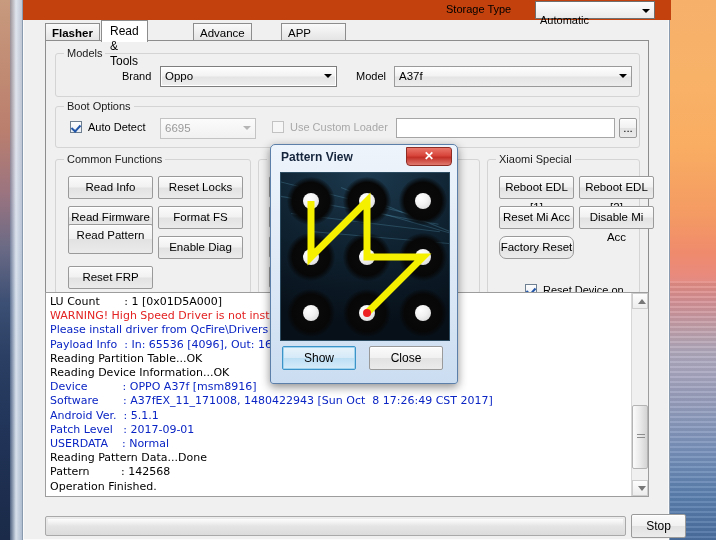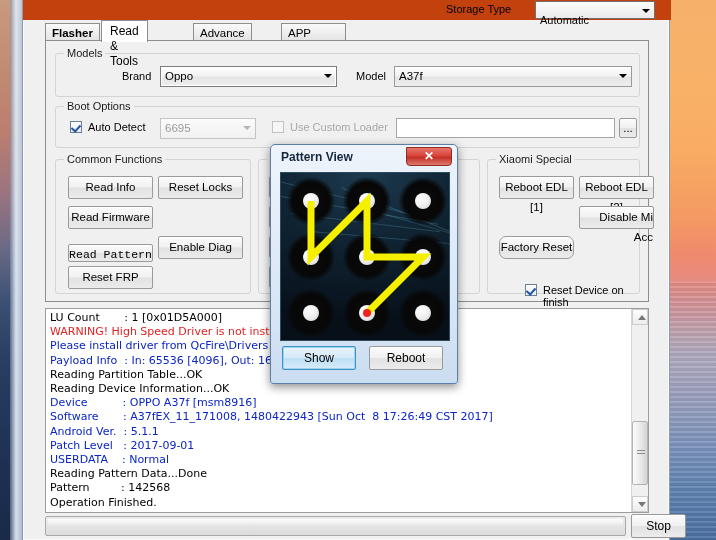--- a/index.html
+++ b/index.html
@@ -155,21 +155,21 @@
     width:4px; height:7px;
     border: solid #2256a8; border-width: 0 2px 2px 0;
     transform: rotate(42deg);
   }
   .chk-box.disabled { border-color:#c2c2c2; background:#f6f6f6; }
   .chk-label { position:absolute; font-size:11px; color:#000; }
   .chk-label.disabled { color:#a8a8a8; }
 
   
   #log-panel {
-    position: absolute; left: 22px; top: 308px; width: 604px; height: 205px;
+    position: absolute; left: 22px; top: 292px; width: 604px; height: 205px;
     background: #fff; border: 1px solid #9d9d9d;
     overflow: hidden;
     padding-left: 40px;
   }
   #log-text {
     position: absolute; left: 4px; top: 2px; right: 20px;
     font-family: "DejaVu Sans", sans-serif;
     font-size: 11px; line-height: 14.2px;
     white-space: pre;
   }
@@ -329,21 +329,22 @@
       <span class="chk-label disabled" style="left:234px; top:14px;">Use Custom Loader</span>
       <div class="textbox" style="left:340px; top:11px; width:219px;"></div>
       <div class="btn" style="left:563px; top:11px; width:18px; height:20px; line-height:18px;">...</div>
     </div>
 
     <div class="group" style="left:9px; top:118px; width:196px; height:135px;">
       <span class="g-title">Common Functions</span>
       <div class="btn" style="left:12px;  top:16px; width:85px; height:23px;">Read Info</div>
       <div class="btn" style="left:102px; top:16px; width:85px; height:23px;">Reset Locks</div>
       <div class="btn" style="left:12px;  top:46px; width:85px; height:23px;">Read Firmware</div>
-      <div class="btn" style="left:12px;  top:84px; width:85px; height:18px;font-family:Liberation Mono, monospace;">Read Pattern</div>
+      <div class="btn" style="left:102px; top:46px; width:85px; height:23px;">Format FS</div>
+      <div class="btn" style="left:12px;  top:64px; width:85px; height:30px;">Read Pattern</div>
       <div class="btn" style="left:102px; top:76px; width:85px; height:23px;">Enable Diag</div>
       <div class="btn" style="left:12px;  top:106px; width:85px; height:23px;">Reset FRP</div>
     </div>
 
     <div class="group" style="left:212px; top:118px; width:100px; height:135px;">
       <span class="g-title">EFS Functions</span>
       <div class="ghost-btn" style="left:10px; top:16px;"></div>
       <div class="ghost-btn" style="left:10px; top:46px;"></div>
       <div class="ghost-btn" style="left:10px; top:76px;"></div>
       <div class="ghost-btn" style="left:10px; top:106px;"></div>
@@ -352,21 +353,22 @@
     <div class="group" style="left:318px; top:118px; width:116px; height:135px;">
       <span class="g-title">ZTE</span>
       <div class="ghost-btn" style="left:12px; top:16px;"></div>
       <div class="ghost-btn" style="left:12px; top:46px;"></div>
     </div>
 
     <div class="group" style="left:441px; top:118px; width:153px; height:135px;">
       <span class="g-title">Xiaomi Special</span>
       <div class="btn" style="left:11px; top:16px; width:75px; height:23px;">Reboot EDL [1]</div>
       <div class="btn" style="left:91px; top:16px; width:75px; height:23px;">Reboot EDL [2]</div>
-      <div class="btn" style="left:91px; top:46px; width:75px; height:23px;text-align:right;">Disable Mi Acc</div>
+      <div class="btn" style="left:11px; top:46px; width:75px; height:23px;">Reset Mi Acc</div>
+      <div class="btn" style="left:91px; top:46px; width:75px; height:23px;">Disable Mi Acc</div>
       <div class="btn" style="left:11px; top:76px; width:75px; height:23px;border-radius:7px;">Factory Reset</div>
     </div>
 
     <div class="chk-box checked" style="left:479px; top:243px;"></div>
     <span class="chk-label" style="left:497px; top:243px;">Reset Device on finish</span>
   </div>
 
   <div id="log-panel">
     <div id="log-text"><div class="log-line">LU Count       : 1 [0x01D5A000]</div><div class="log-line red">WARNING! High Speed Driver is not installed.</div><div class="log-line blue">Please install driver from QcFire\Drivers folder</div><div class="log-line blue">Payload Info  : In: 65536 [4096], Out: 16384,</div><div class="log-line">Reading Partition Table...OK</div><div class="log-line">Reading Device Information...OK</div><div class="log-line blue">Device          : OPPO A37f [msm8916]</div><div class="log-line blue">Software       : A37fEX_11_171008, 1480422943 [Sun Oct  8 17:26:49 CST 2017]</div><div class="log-line blue">Android Ver.  : 5.1.1</div><div class="log-line blue">Patch Level   : 2017-09-01</div><div class="log-line blue">USERDATA    : Normal</div><div class="log-line">Reading Pattern Data...Done</div><div class="log-line">Pattern         : 142568</div><div class="log-line">Operation Finished.</div><div class="log-line">Module Ver. 2.1</div></div>
     <div id="log-scroll">
@@ -412,17 +414,17 @@
         <div class="pat-halo" style="left: 118px; top: 60px;"></div>
         <div class="pat-dot" style="left: 134px; top: 76px;"></div>
         <div class="pat-halo" style="left: 6px; top: 116px;"></div>
         <div class="pat-dot" style="left: 22px; top: 132px;"></div>
         <div class="pat-halo" style="left: 62px; top: 116px;"></div>
         <div class="pat-dot" style="left: 78px; top: 132px;"></div>
         <div class="pat-halo" style="left: 118px; top: 116px;"></div>
         <div class="pat-dot" style="left: 134px; top: 132px;"></div>
       </div>
     <div class="btn" id="dlg-show">Show</div>
-    <div class="btn" id="dlg-close-btn">Reboot</div>
+    <div class="btn" id="dlg-close-btn">Close</div>
   </div>
 
 </div>
 <div id="frame-left"></div>
 
 </body></html>

